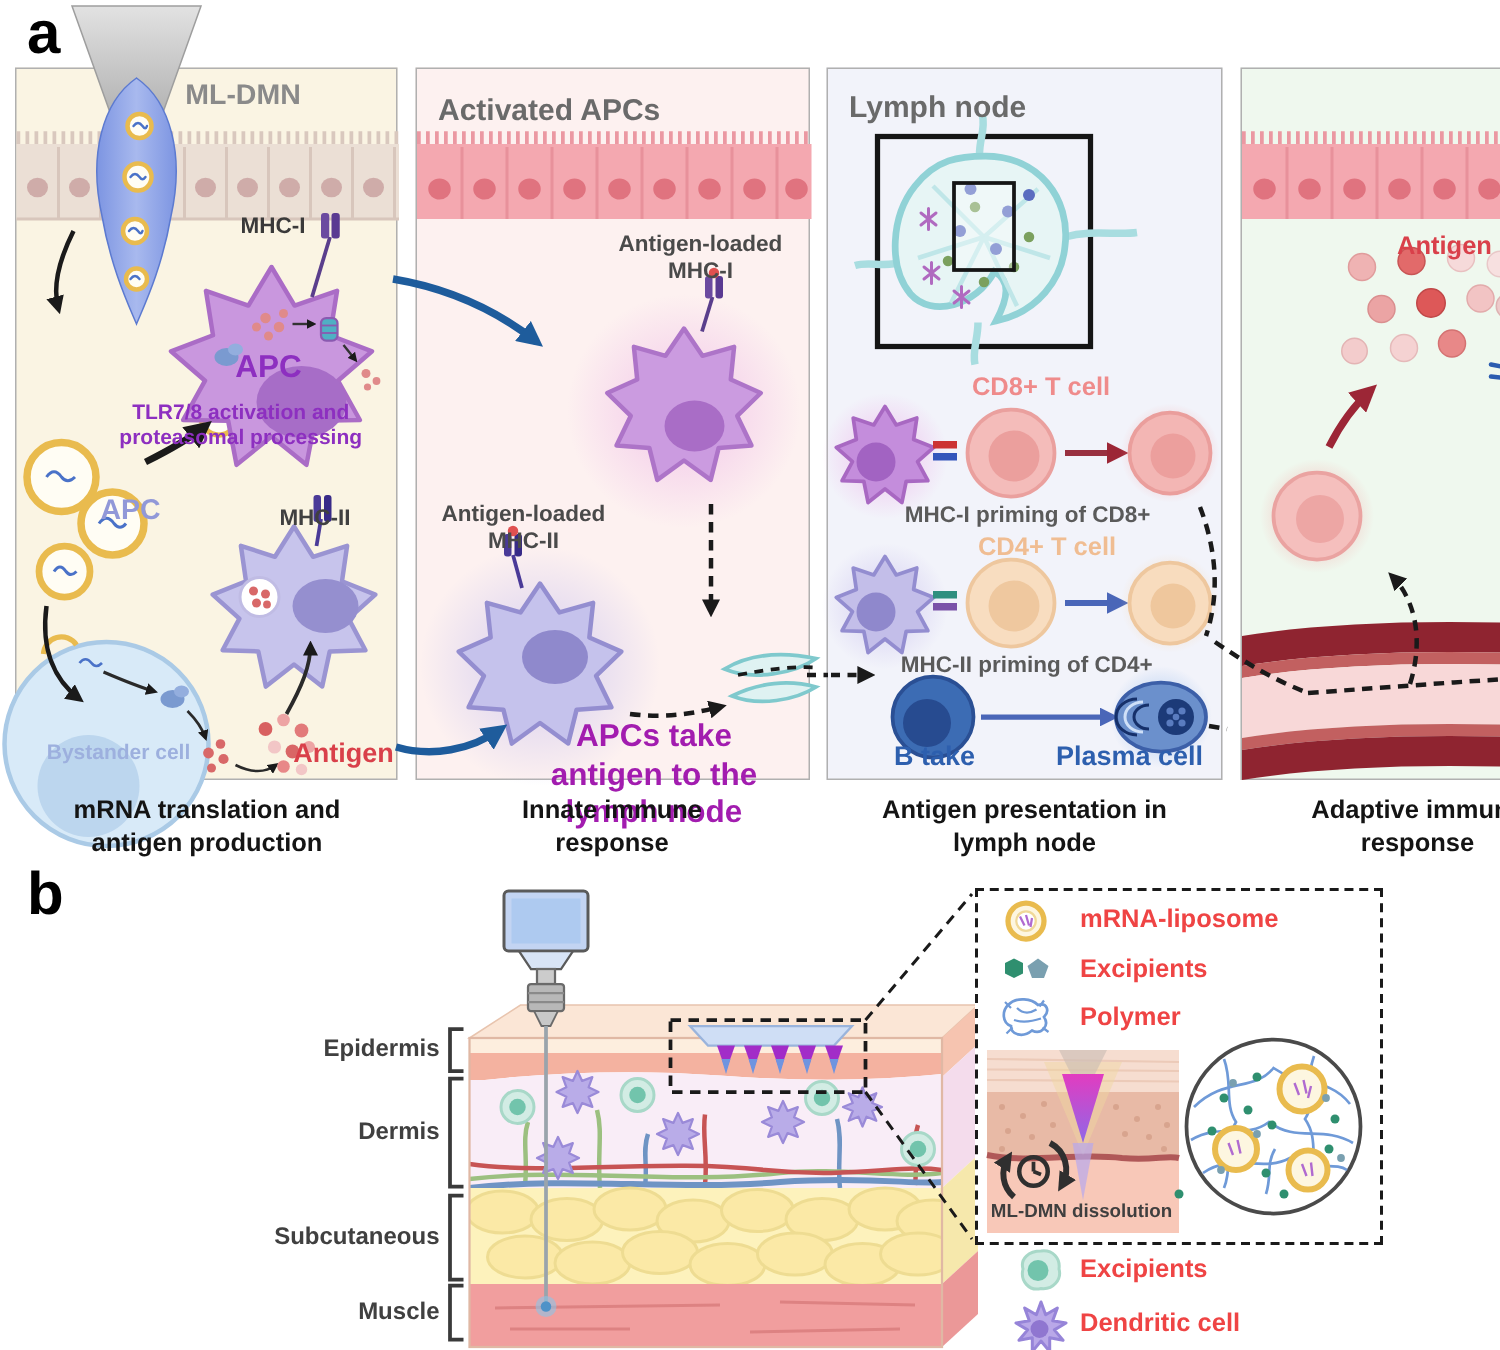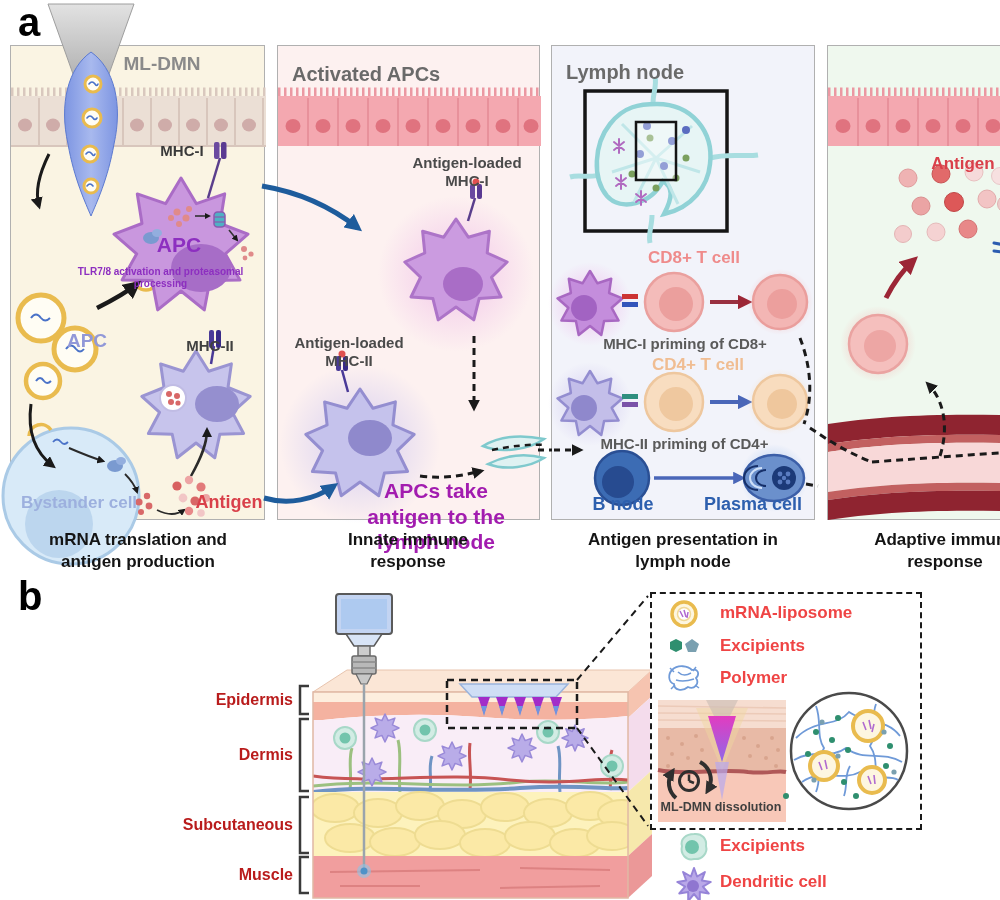--- a/index.html
+++ b/index.html
@@ -13,21 +13,21 @@
            text-align:center;line-height:1.32;}
   #p1{left:10px;width:255px;background:#faf4e3;padding-left:33px;}
   #p2{left:277px;width:263px;background:#fdf1f0;}
   #p3{left:551px;width:264px;background:#f2f3fa;}
   #p4{left:827px;width:230px;background:#eff8ee;}
   .gray-title{font-size:20px;color:#6a6a6a;text-align:left;}
   .dim{color:#4a4a4a;font-size:15px;}
   .prim{color:#5a5a5a;font-size:15px;}
   #b-art{position:absolute;left:0;top:580px;overflow:visible;}
   .layerlbl{position:absolute;width:120px;text-align:right;font-weight:700;
-            font-size:16px;color:#b91c1c;}
+            font-size:16px;color:#404040;}
   #legendbox{position:absolute;left:650px;top:592px;width:272px;height:238px;
              border:2.5px dashed #1a1a1a;background:#ffffff;box-sizing:border-box;}
   .legrow{position:absolute;font-weight:700;font-size:17px;color:#ef4444;}
   .icon-svg{position:absolute;overflow:visible;}
 </style>
 </head>
 <body>
 <div id="fig">
 
 <svg width="0" height="0" style="position:absolute">
@@ -204,24 +204,24 @@
 
     <g fill="none">
       <path d="M38,108 C28,128 24,146 28,160" stroke="#1a1a1a" stroke-width="3" marker-end="url(#mk-blk)"></path>
       <path d="M86,262 C106,252 116,246 126,238" stroke="#1a1a1a" stroke-width="4.5" marker-end="url(#mk-blk)"></path>
       <path d="M20,358 C16,388 26,408 42,420" stroke="#1a1a1a" stroke-width="3" marker-end="url(#mk-blk)"></path>
     </g>
   </svg>
   <div class="lbl" style="left:105px;top:6px;width:92px;font-size:19px;color:#8a8a8a">ML-DMN</div>
   <div class="lbl" style="left:140px;top:96px;width:62px;font-size:15px;color:#3a3a3a">MHC-I</div>
   <div class="lbl" style="left:128px;top:186px;width:80px;font-size:21px;color:#8d2fc0">APC</div>
-  <div class="lbl" style="left:42px;top:220px;width:215px;font-size:10px;color:#8d2fc0">TLR7/8 activation and proteasomal processing</div>
+  <div class="lbl" style="left:42px;top:220px;width:215px;font-size:14px;color:#8d2fc0">TLR7/8 activation and proteasomal processing</div>
   <div class="lbl" style="left:30px;top:283px;width:92px;font-size:19px;color:#9198d8">APC</div>
   <div class="lbl" style="left:163px;top:291px;width:72px;font-size:15px;color:#404040">MHC-II</div>
-  <div class="lbl" style="left:0px;top:447px;width:136px;font-size:17px;color:#9db0de">Bystander cell</div>
+  <div class="lbl" style="left:0px;top:447px;width:136px;font-size:14px;color:#9db0de">Bystander cell</div>
   <div class="lbl" style="left:180px;top:446px;width:76px;font-size:18px;color:#d9404a">Antigen</div>
 </div>
 <div class="caption" style="left:38px;width:200px">mRNA translation and antigen production</div>
 
 <div class="panel" id="p2">
   <svg width="263" height="475" viewBox="0 0 263 475">
     <defs>
       <radialGradient id="g2a">
             <stop offset="0" stop-color="#f0c0e8" stop-opacity=".9"></stop>
             <stop offset="1" stop-color="#f0c0e8" stop-opacity="0"></stop>
@@ -411,21 +411,21 @@
     <g stroke="#1a1a1a" stroke-width="3" stroke-dasharray="7 5" fill="none">
       <path d="M248,292 C258,318 262,348 252,378"></path>
       <path d="M254,438 L266,440"></path>
     </g>
   </svg>
   <div class="lbl gray-title" style="left:14px;top:14px;width:150px">Lymph node</div>
   <div class="lbl" style="left:62px;top:202px;width:160px;font-size:17px;color:#ef8b8b">CD8+ T cell</div>
   <div class="lbl prim" style="left:28px;top:289px;width:210px">MHC-I priming of CD8+</div>
   <div class="lbl" style="left:66px;top:309px;width:160px;font-size:17px;color:#f0bd92">CD4+ T cell</div>
   <div class="lbl prim" style="left:25px;top:389px;width:215px">MHC-II priming of CD4+</div>
-  <div class="lbl" style="left:26px;top:448px;width:90px;font-size:18px;color:#2d5fae">B node</div>
+  <div class="lbl" style="left:26px;top:448px;width:90px;font-size:18px;color:#2d5fae">B take</div>
   <div class="lbl" style="left:142px;top:448px;width:118px;font-size:18px;color:#2d5fae">Plasma cell</div>
 </div>
 <div class="caption" style="left:573px;width:220px">Antigen presentation in lymph node</div>
 
 <div class="panel" id="p4">
   <svg width="230" height="475" viewBox="0 0 230 475">
     <defs>
       <radialGradient id="g4r">
             <stop offset="0" stop-color="#f4a0a0" stop-opacity=".85"></stop>
             <stop offset="1" stop-color="#f4a0a0" stop-opacity="0"></stop>

